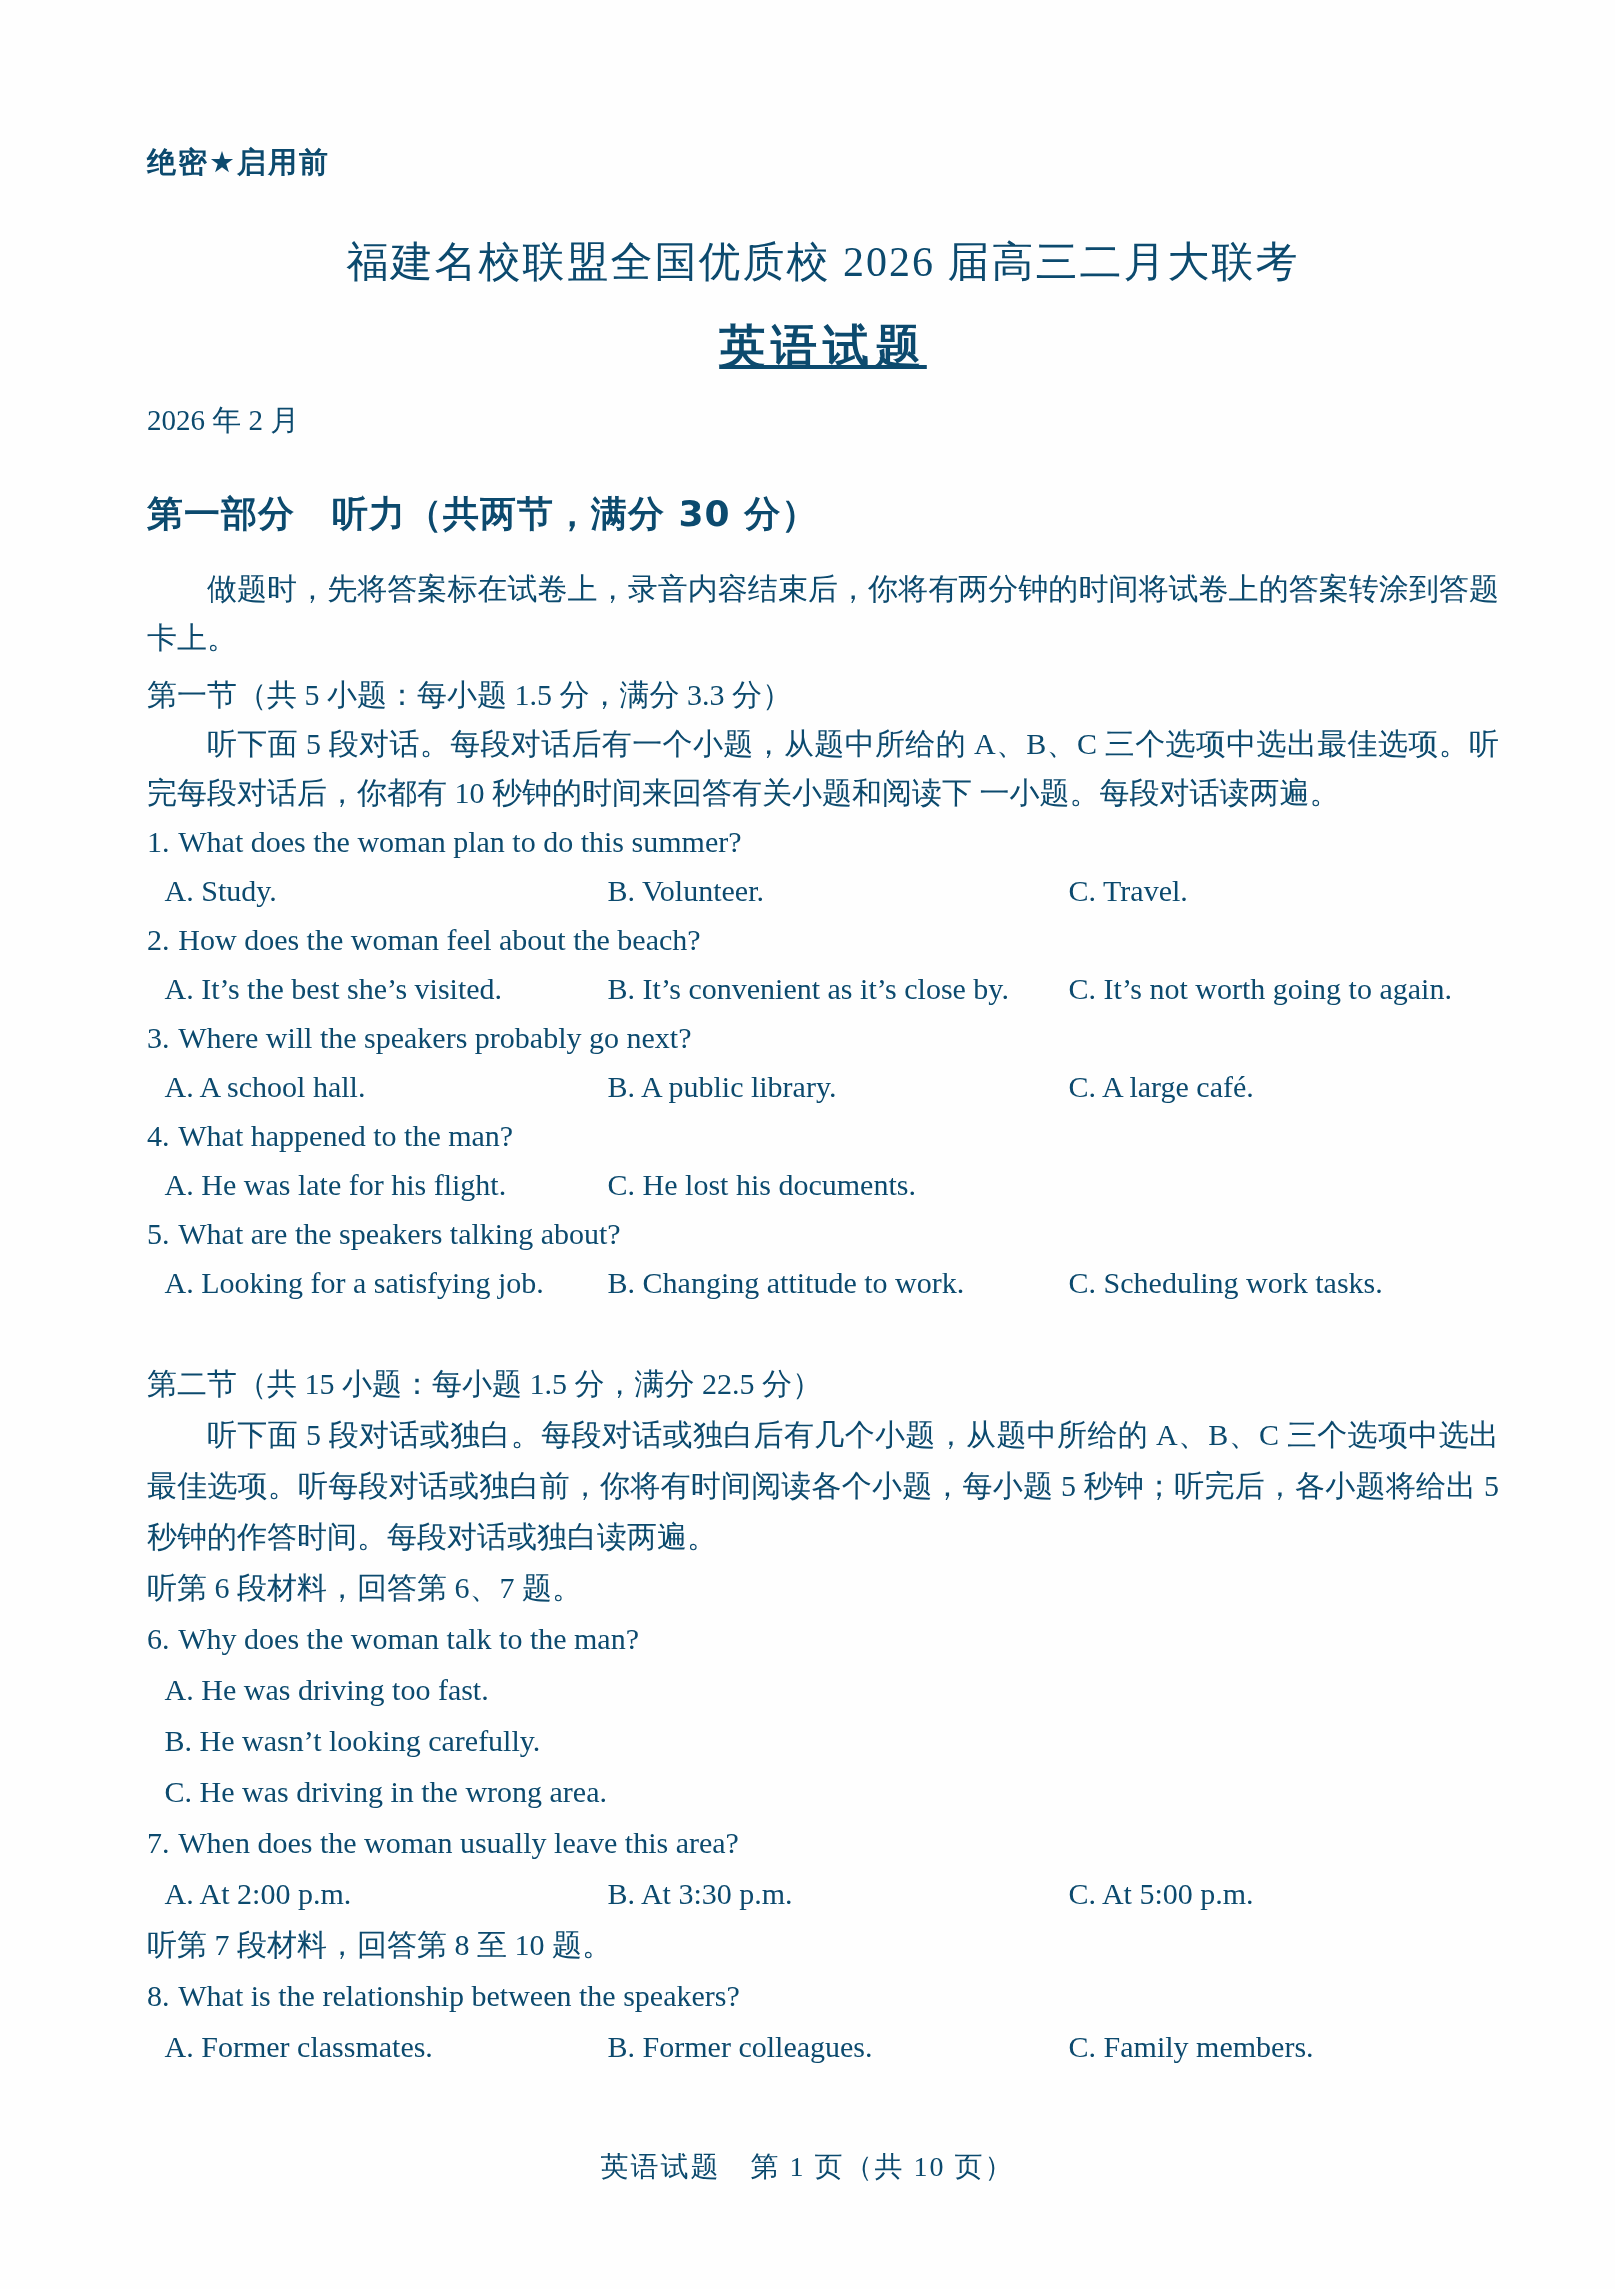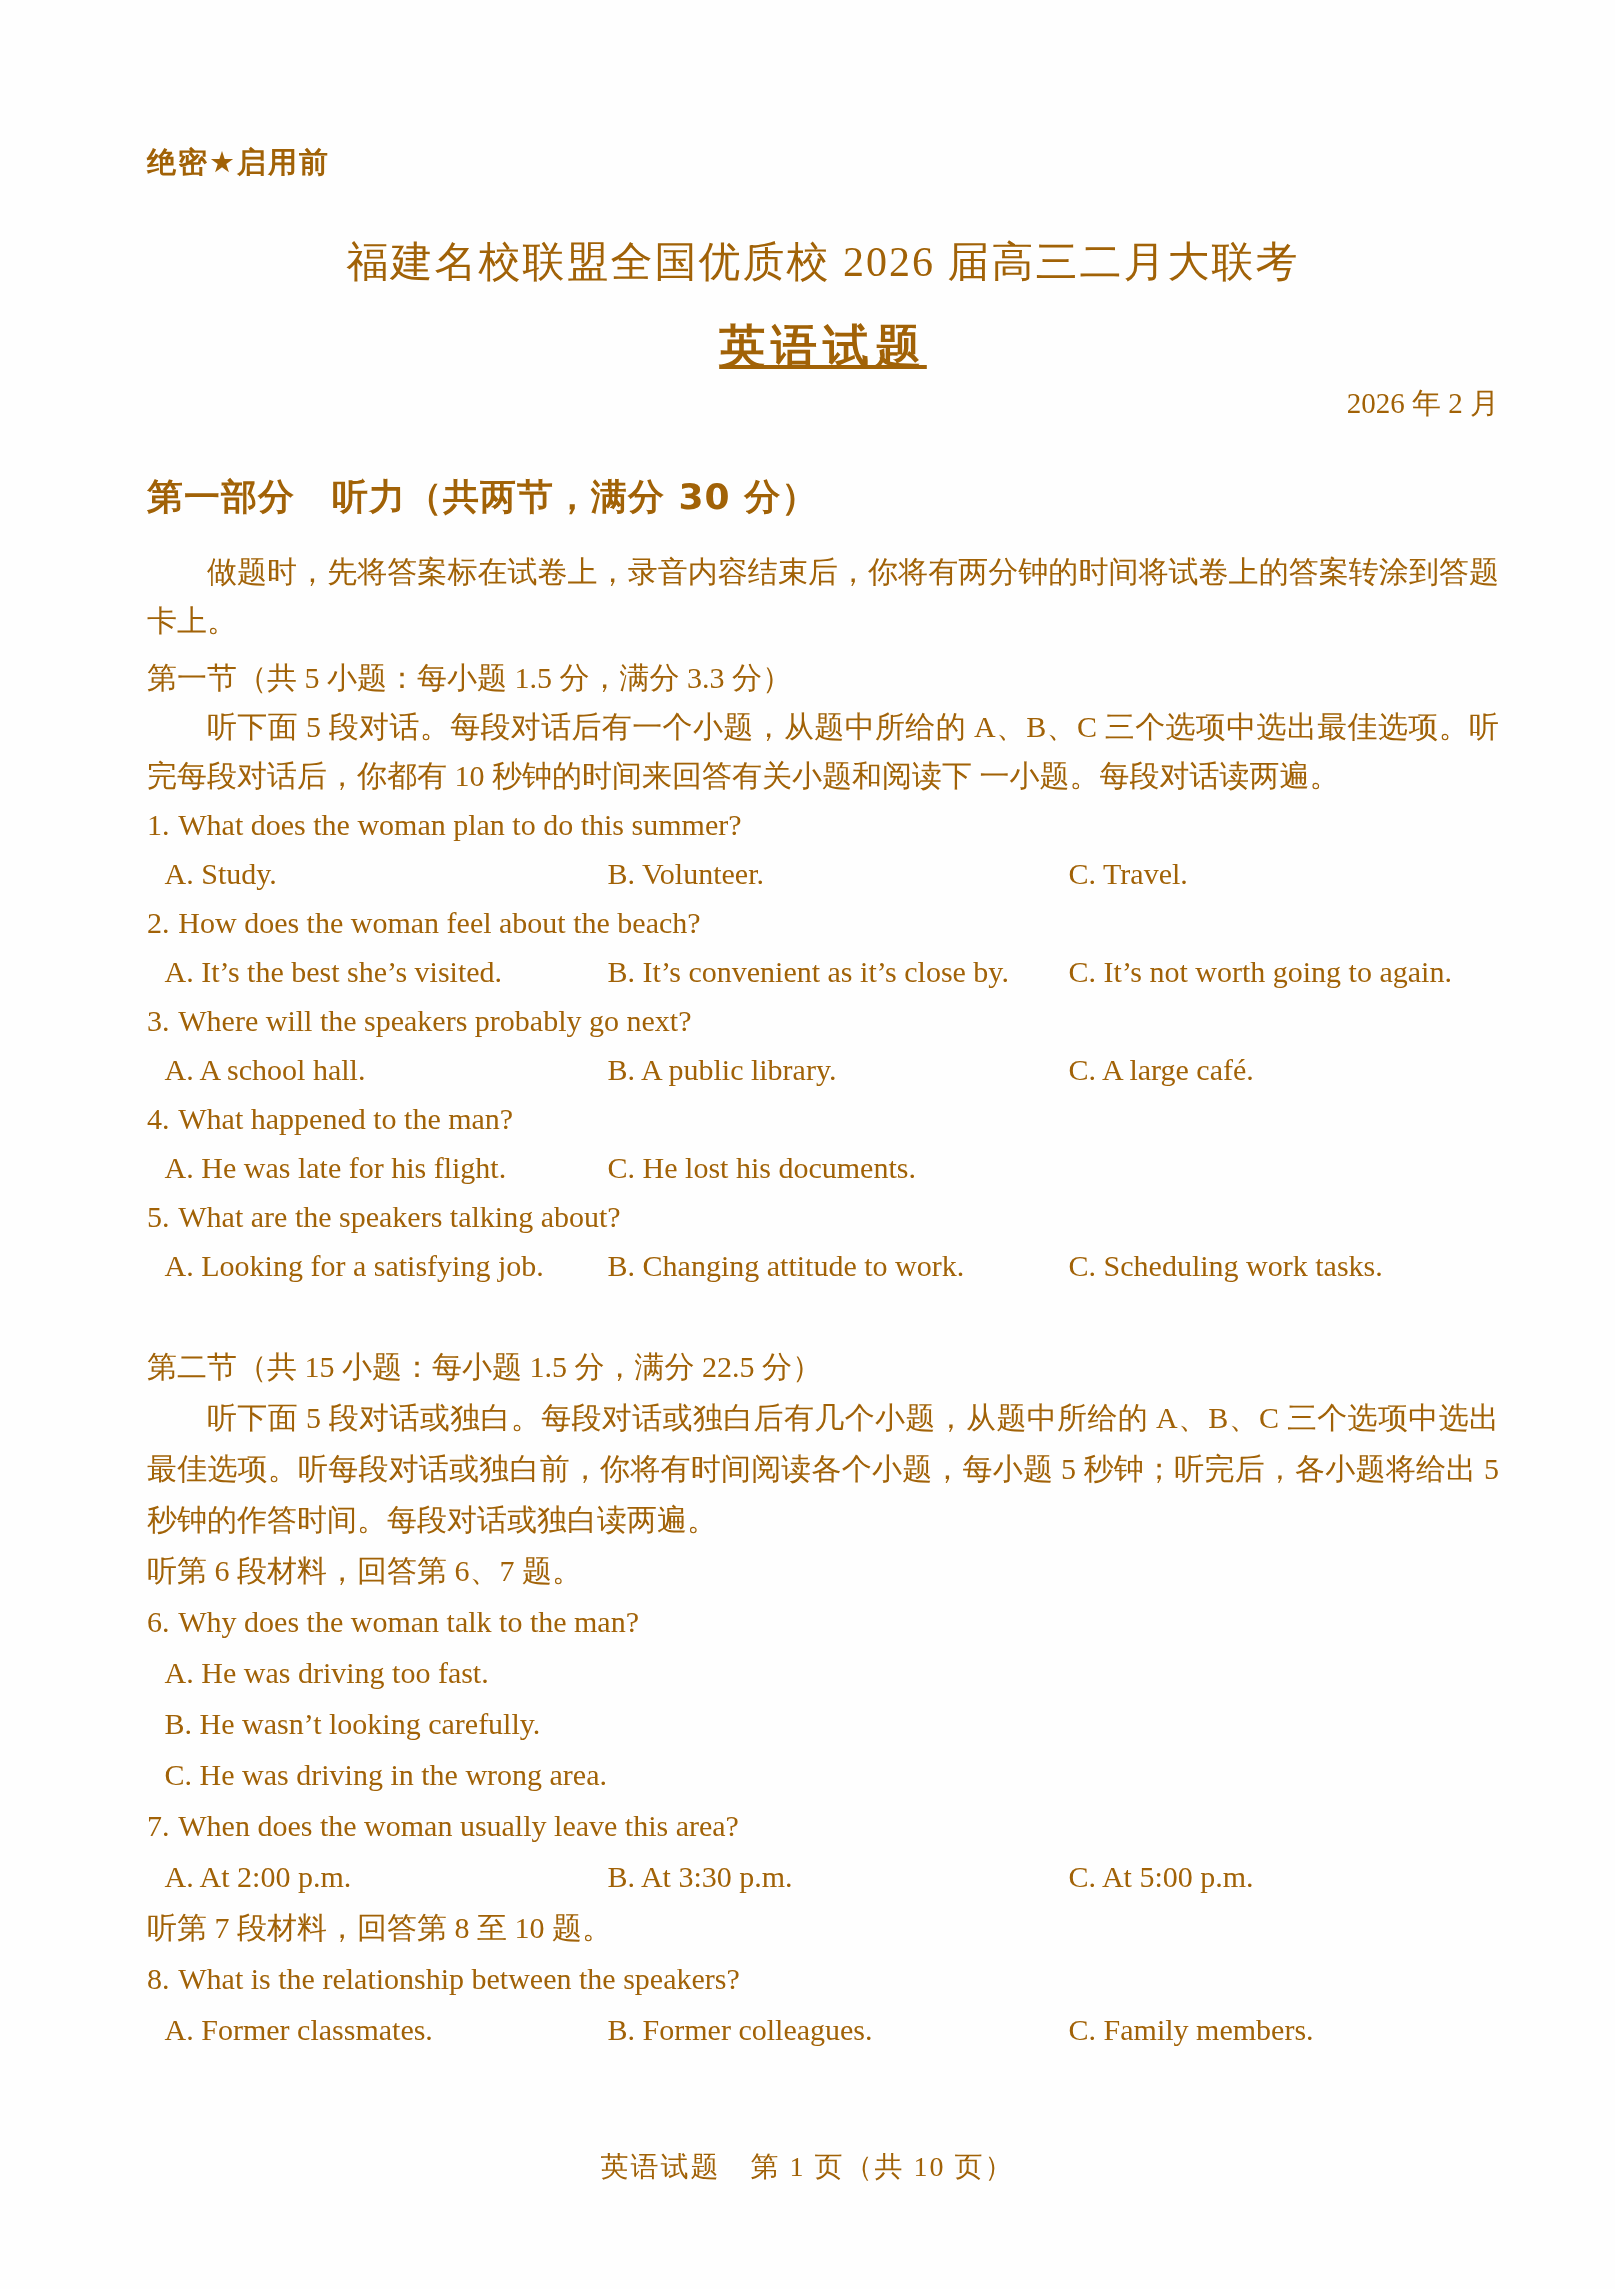--- a/index.html
+++ b/index.html
@@ -2,38 +2,38 @@
 <html><head>
 <meta charset="utf-8">
 <style>
   html,body{margin:0;padding:0;background:#ffffff;}
   .page{
     position:relative;
     width:1615px;height:2290px;
     box-sizing:border-box;
     padding:143px 116px 0 147px;
     background:#fefefe;
-    color:#a16207;
+    color:#0c4a6e;
     font-family:"Liberation Serif","DejaVu Serif",serif;
     font-size:30px;
   }
   .classified{
     font-family:"DejaVu Sans","Liberation Sans",sans-serif;
     font-weight:bold;font-size:29px;letter-spacing:2px;
   }
   .title{
     margin:51px 0 0;text-align:center;
     font-size:42px;font-weight:400;letter-spacing:2px;
   }
   .subject{
     margin:25.5px 0 0;text-align:center;
     font-family:"DejaVu Sans","Liberation Sans",sans-serif;
     font-size:46px;font-weight:bold;letter-spacing:5.9px;text-decoration:underline;
   }
-  .date{margin-top:6px;text-align:right;font-size:29px;}
+  .date{margin-top:23px;font-size:29px;}
   .part-heading{
     margin:49px 0 0;
     font-family:"DejaVu Sans","Liberation Sans",sans-serif;
     font-size:36px;font-weight:bold;letter-spacing:1px;
   }
   .para{margin:25.5px 0 0;line-height:49px;text-align:justify;}
   .indent{text-indent:2em;}
   .sec-heading{margin-top:7.8px;line-height:49px;}
   .qline{line-height:49px;}
   .qnum{margin-right:8.8px;}

